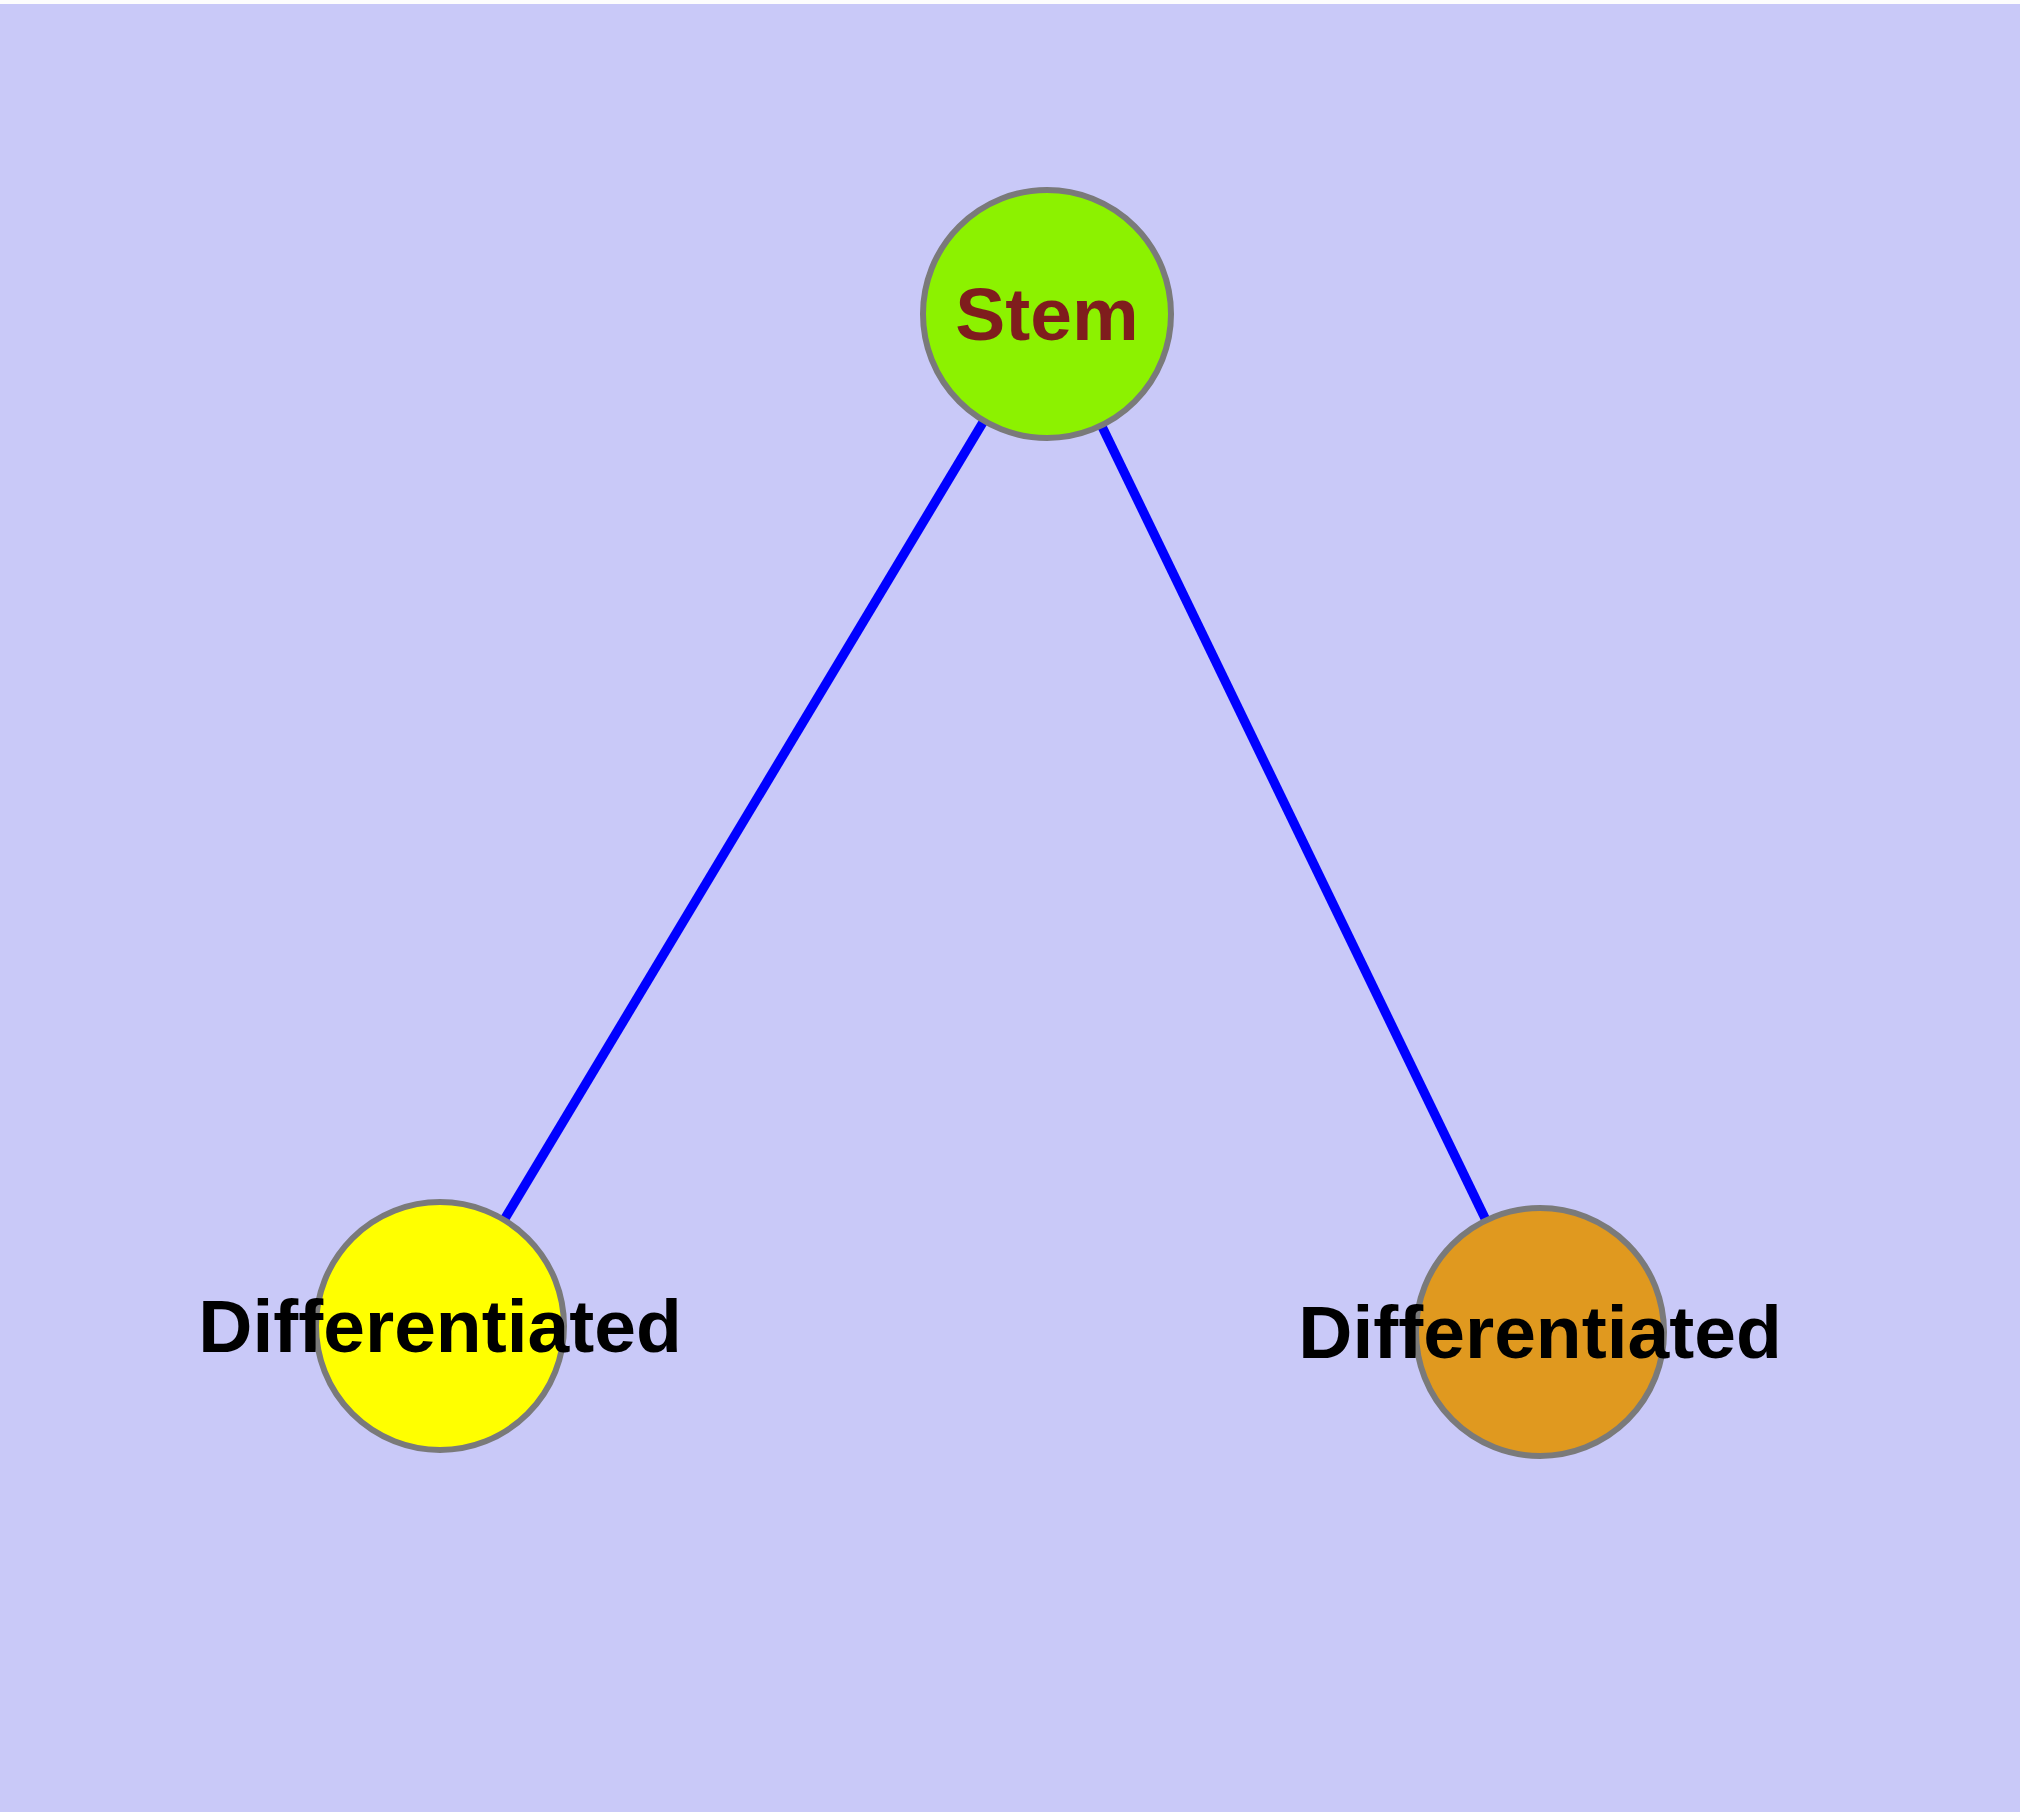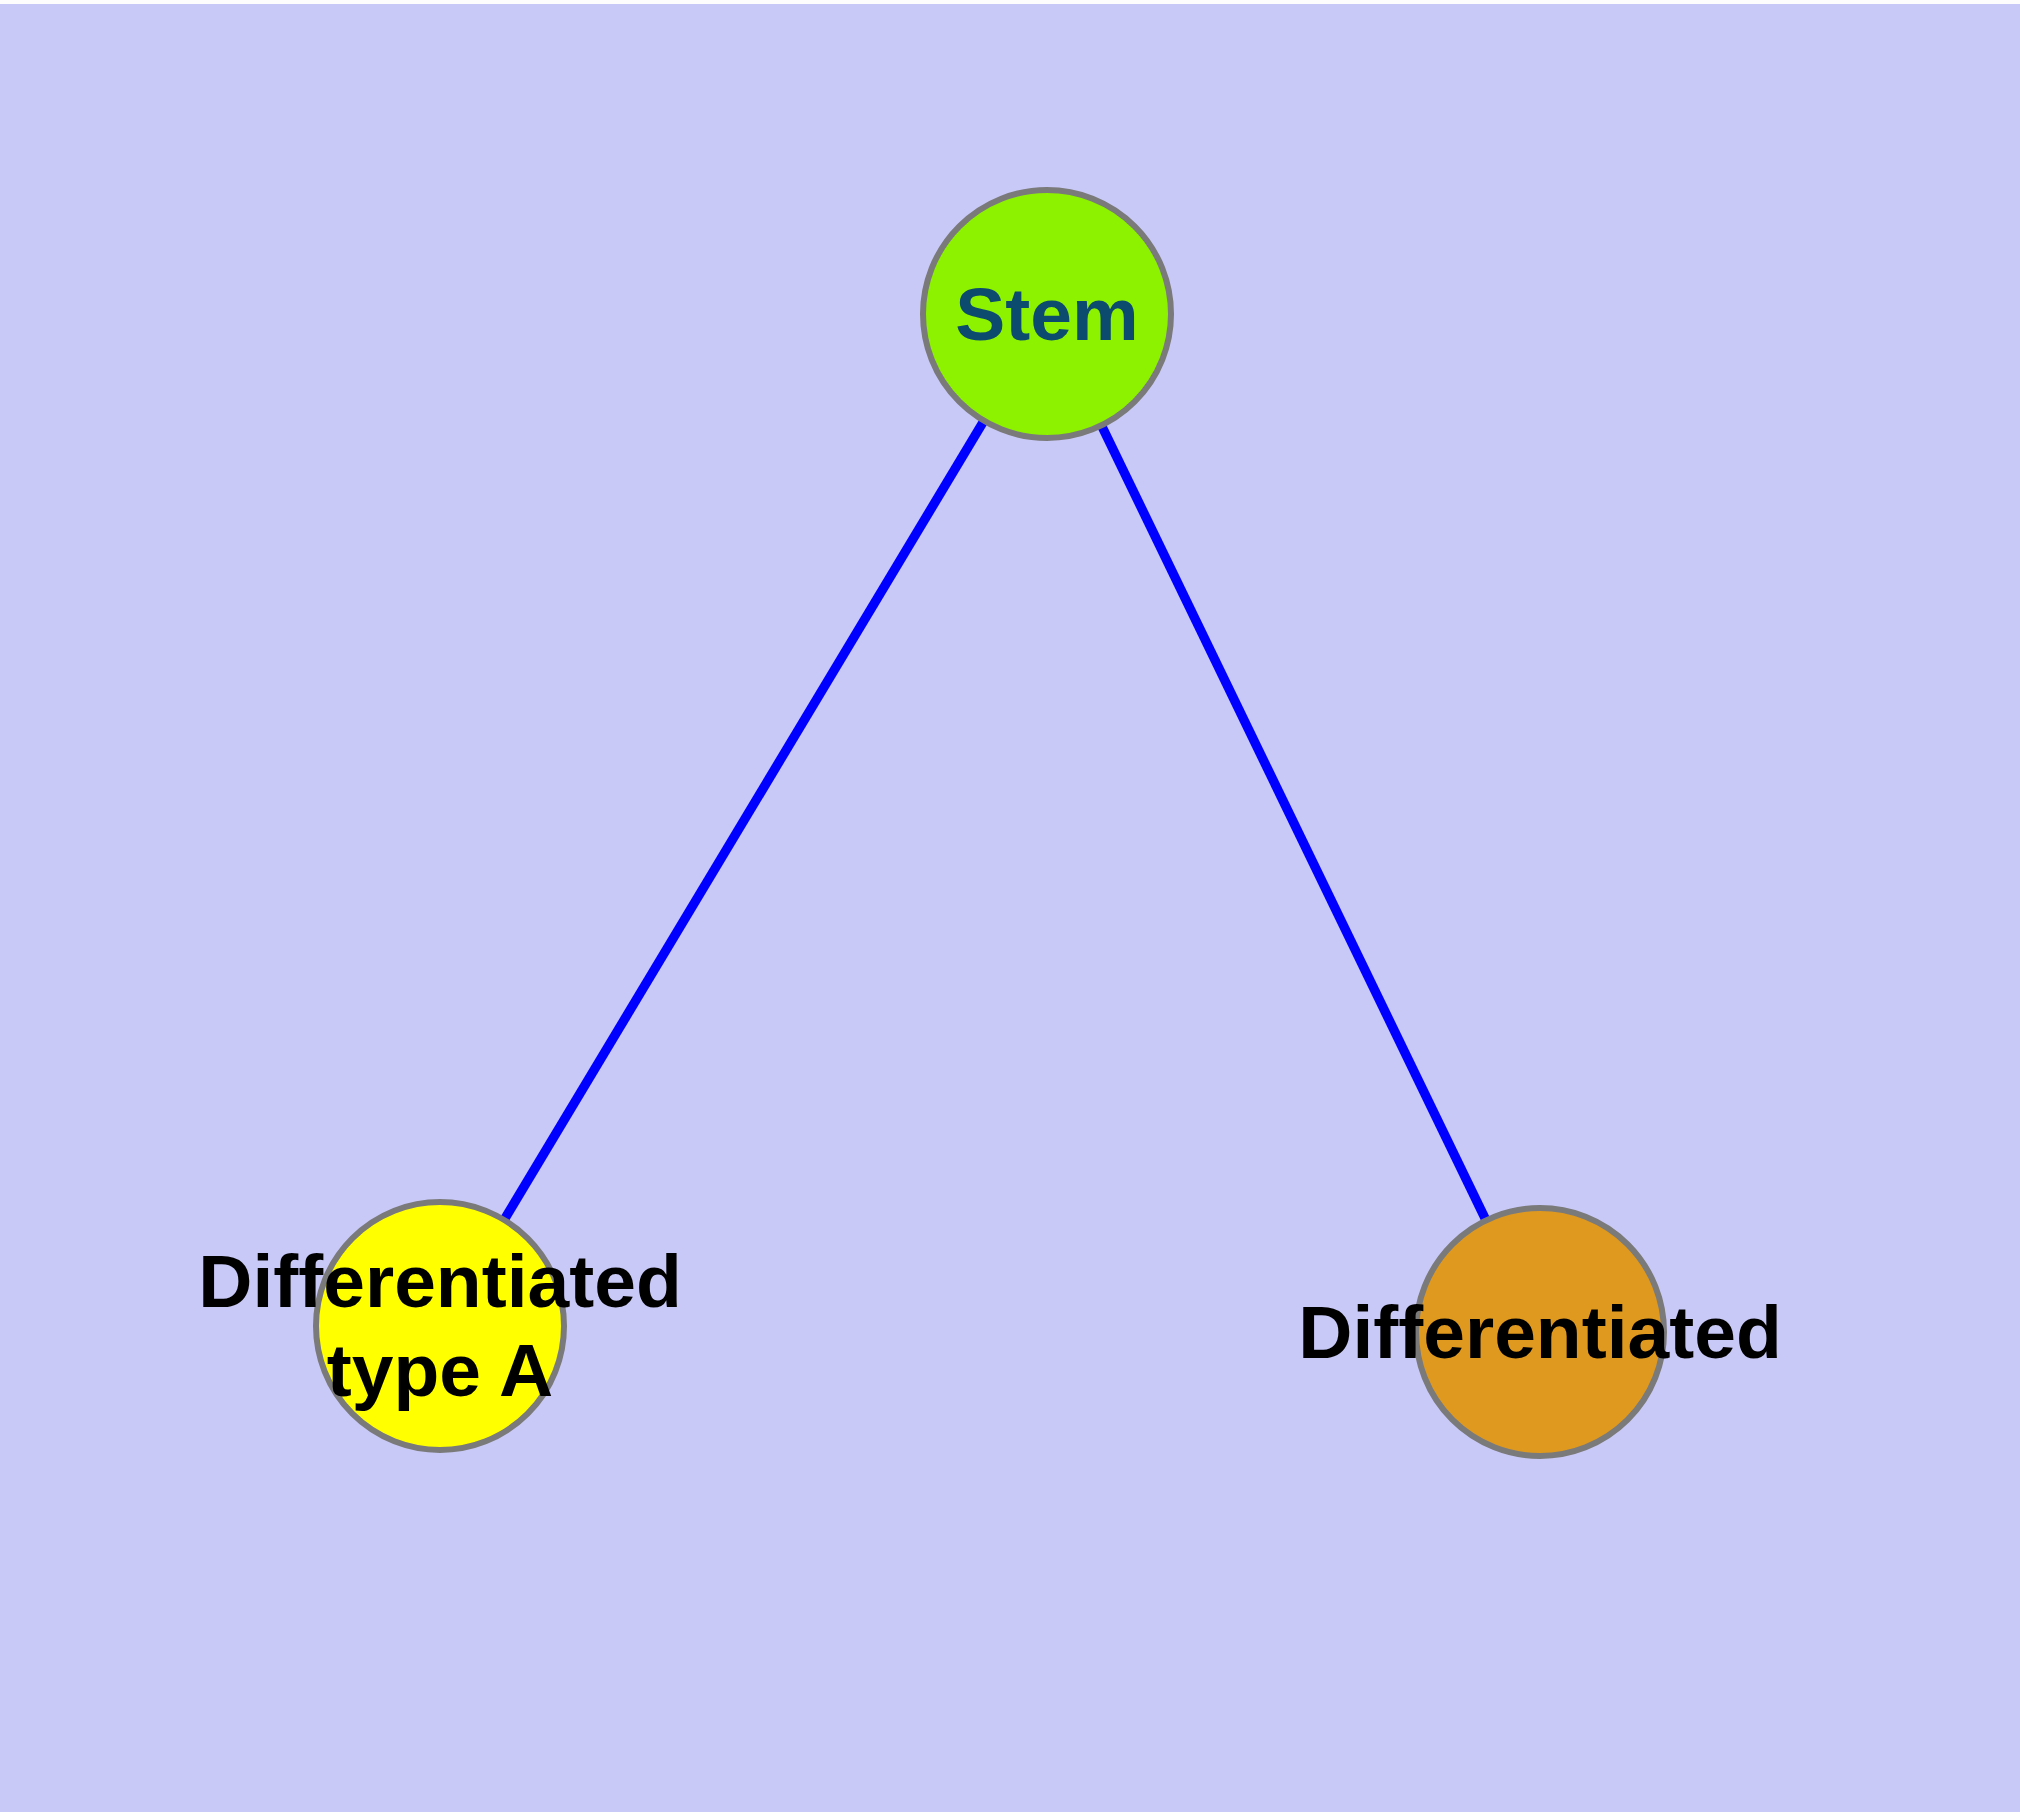--- a/index.html
+++ b/index.html
@@ -61,27 +61,26 @@
 <body>
 
 <div class="canvas" style="background-color: rgb(201, 201, 248);">
 
   <svg class="edges" viewBox="0 0 2384 2138" xmlns="http://www.w3.org/2000/svg">
     <line x1="1236" y1="371" x2="519" y2="1565" stroke="#0000ff"></line>
     <line x1="1236" y1="371" x2="1817" y2="1572" stroke="#0000ff"></line>
   </svg>
 
   <div class="node node-stem" style="background-color: rgb(140, 242, 0); border-color: rgb(122, 122, 122);">
-    <div class="node-label" style="color: #0c4a6e;">Stem</div>
+    <div class="node-label" style="color: #7f1d1d;">Stem</div>
   </div>
 
   <div class="node node-type-a" style="background-color: rgb(255, 255, 0); border-color: rgb(122, 122, 122);">
     <div class="node-label" style="color: rgb(0, 0, 0);">
       <div>Differentiated</div>
-      <div>type A</div>
     </div>
   </div>
 
   <div class="node node-type-b" style="background-color: rgb(224, 153, 31); border-color: rgb(122, 122, 122);">
     <div class="node-label" style="color: rgb(0, 0, 0);">
       <div>Differentiated</div>
     </div>
   </div>
 
   <div class="top-strip" style="background-color: rgb(253, 253, 253);"></div>

